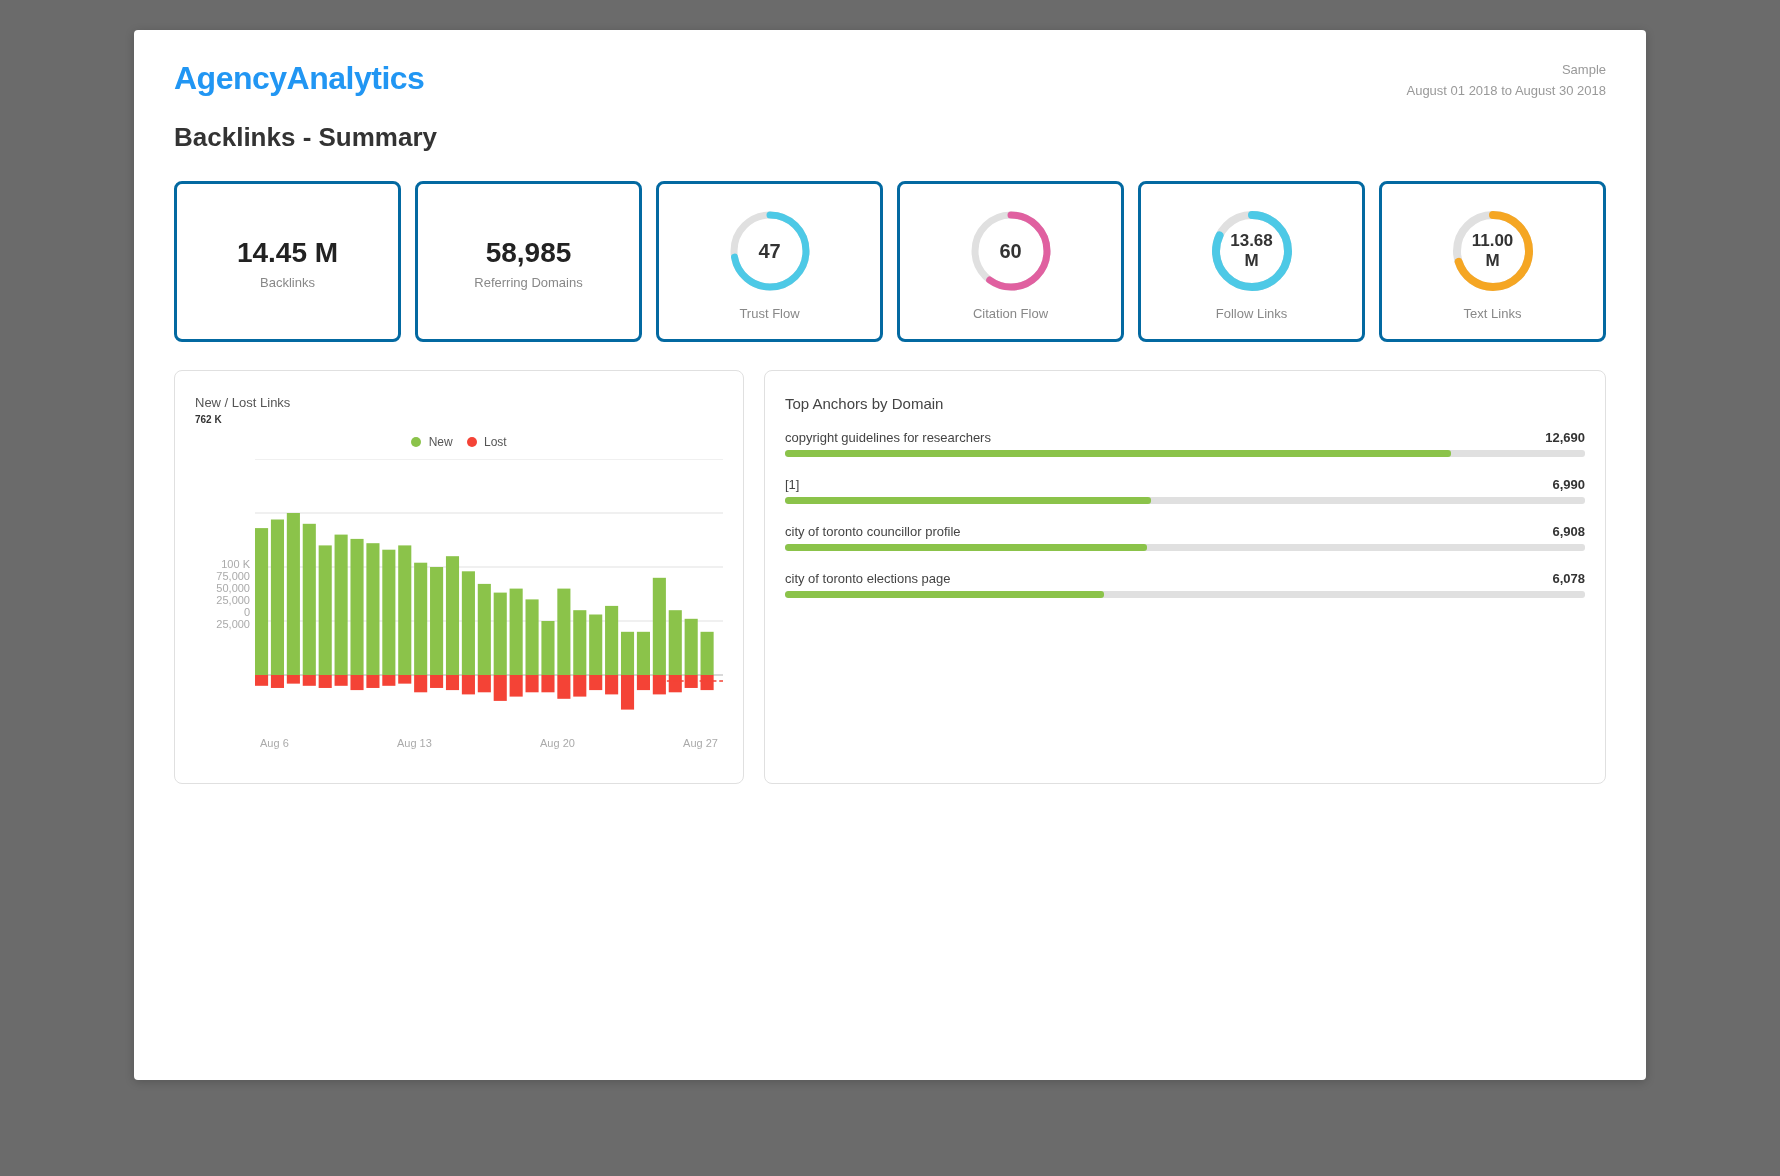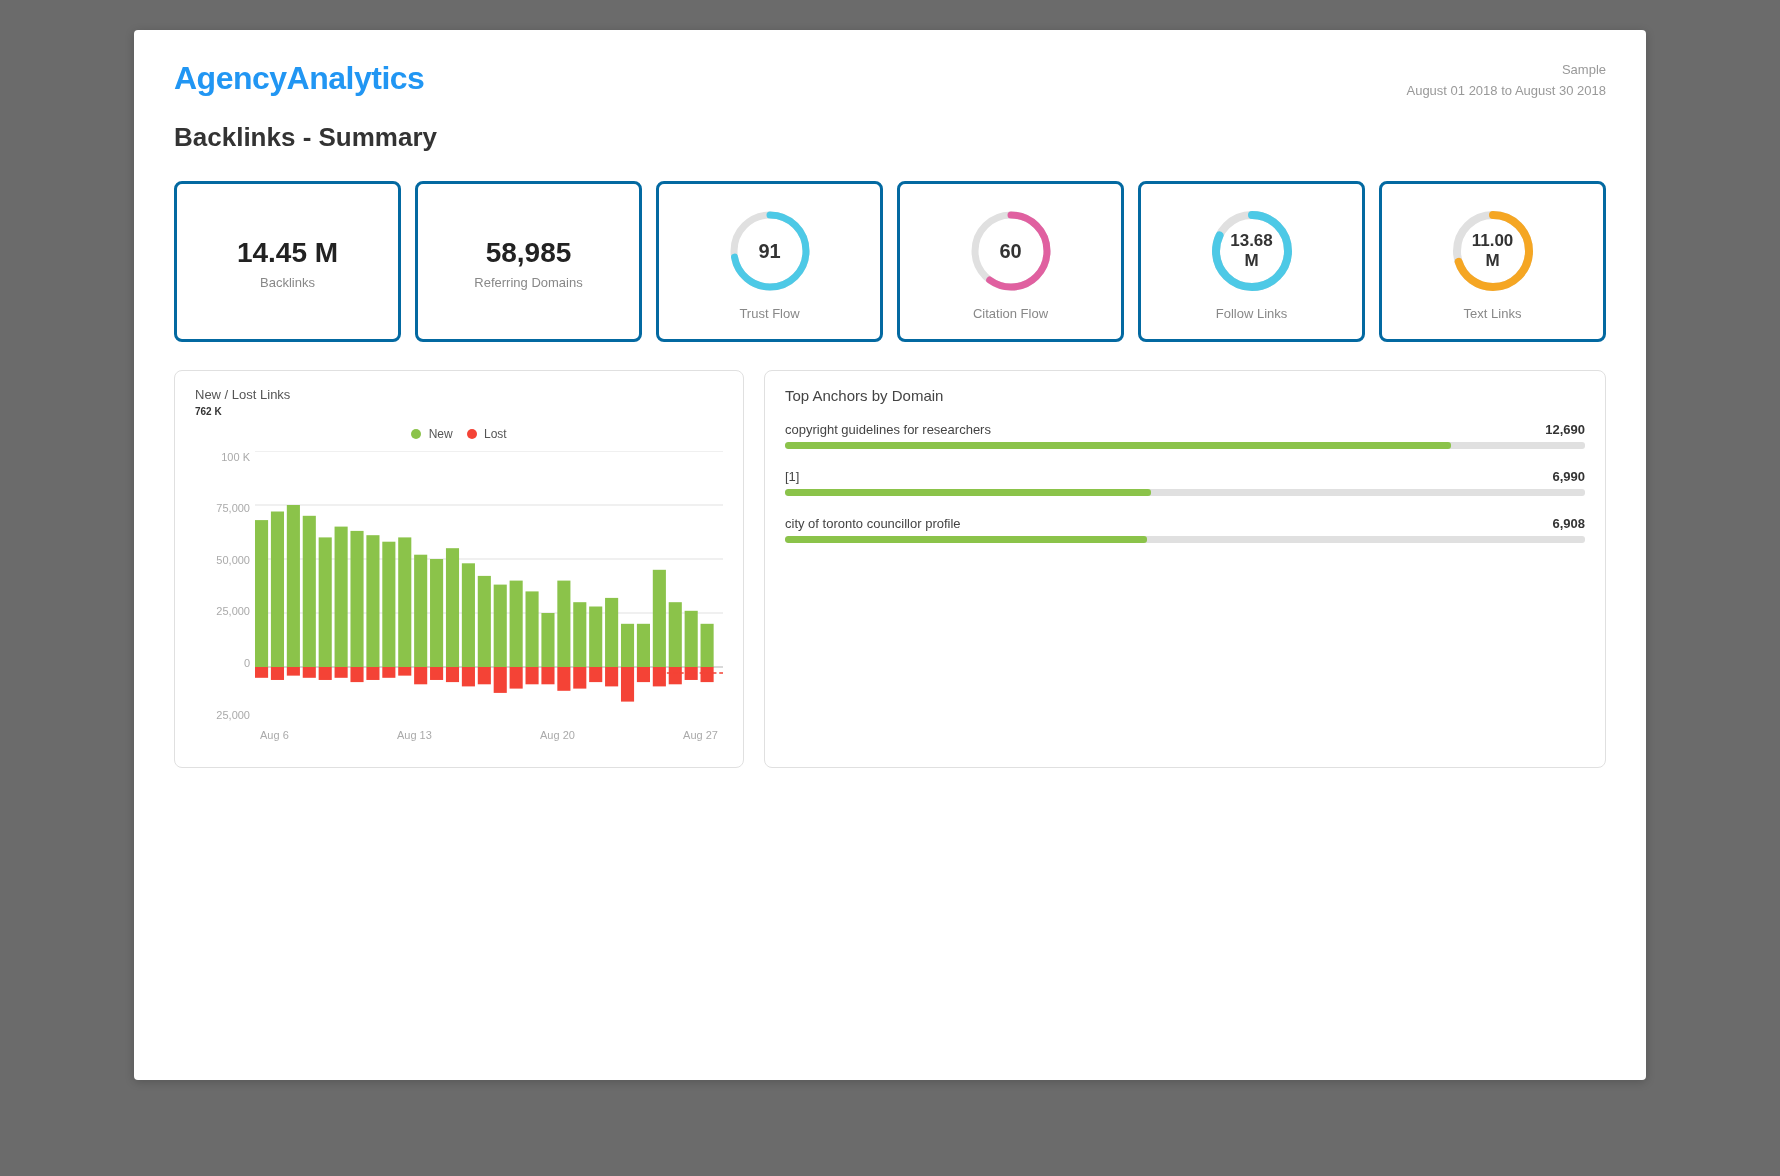--- a/index.html
+++ b/index.html
@@ -103,21 +103,21 @@
       font-size: 17px;
     }
     
     .charts-row {
       display: flex;
       gap: 20px;
     }
     .chart-panel {
       border: 1px solid #e0e0e0;
       border-radius: 8px;
-      padding: 16px 20px;
+      padding: 24px 20px;
     }
     .chart-panel.left {
       flex: 0 0 570px;
     }
     .chart-panel.right {
       flex: 1;
     }
     .panel-title {
       font-size: 13px;
       color: #555;
@@ -209,21 +209,21 @@
       <div class="metric-value">58,985</div>
       <div class="metric-label">Referring Domains</div>
     </div>
 
     <div class="metric-card">
       <div class="gauge-container">
         <svg width="90" height="90" viewBox="0 0 90 90">
           <circle cx="45" cy="45" r="36" fill="none" stroke="#e0e0e0" stroke-width="7"></circle>
           <circle cx="45" cy="45" r="36" fill="none" stroke="#4DC9E6" stroke-width="7" stroke-dasharray="226.2" stroke-dashoffset="63" stroke-linecap="round"></circle>
         </svg>
-        <div class="gauge-center-text">91</div>
+        <div class="gauge-center-text">47</div>
       </div>
       <div class="metric-label">Trust Flow</div>
     </div>
 
     <div class="metric-card">
       <div class="gauge-container">
         <svg width="90" height="90" viewBox="0 0 90 90">
           <circle cx="45" cy="45" r="36" fill="none" stroke="#e0e0e0" stroke-width="7"></circle>
           <circle cx="45" cy="45" r="36" fill="none" stroke="#E060A0" stroke-width="7" stroke-dasharray="226.2" stroke-dashoffset="90.5" stroke-linecap="round"></circle>
         </svg>
@@ -266,21 +266,21 @@
           <span class="legend-dot" style="background:#8BC34A;"></span>
           <span>New</span>
         </span>
         <span>
           <span class="legend-dot" style="background:#f44336;"></span>
           <span>Lost</span>
         </span>
       </div>
       <div style="position:relative; height:300px; padding-left:60px; padding-bottom:30px;">
         
-        <div style="position:absolute;left:0;top:0;height:270px;display:flex;flex-direction:column;justify-content:space-between;font-size:11px;color:#aaa;text-align:right;width:55px;">
+        <div style="position:absolute;left:0;top:0;height:270px;display:flex;flex-direction:column;justify-content:center;font-size:11px;color:#aaa;text-align:right;width:55px;">
           <div>100 K</div>
           <div>75,000</div>
           <div>50,000</div>
           <div>25,000</div>
           <div>0</div>
           <div>25,000</div>
         </div>
         
         <svg width="100%" height="270px" viewBox="0 0 500 270" preserveAspectRatio="none">
 
@@ -416,17 +416,26 @@
       <div class="anchor-item">
         <div class="anchor-header">
           <span class="anchor-name">city of toronto councillor profile</span>
           <span class="anchor-value">6,908</span>
         </div>
         <div class="anchor-bar-bg">
           <div class="anchor-bar-fill" style="width:45.3%;"></div>
         </div>
       </div>
 
+      <div class="anchor-item">
+        <div class="anchor-header">
+          <span class="anchor-name">city of toronto elections page</span>
+          <span class="anchor-value">6,078</span>
+        </div>
+        <div class="anchor-bar-bg">
+          <div class="anchor-bar-fill" style="width:39.9%;"></div>
+        </div>
+      </div>
 
     </div>
 
   </div>
 </div>
 
 </body></html>

